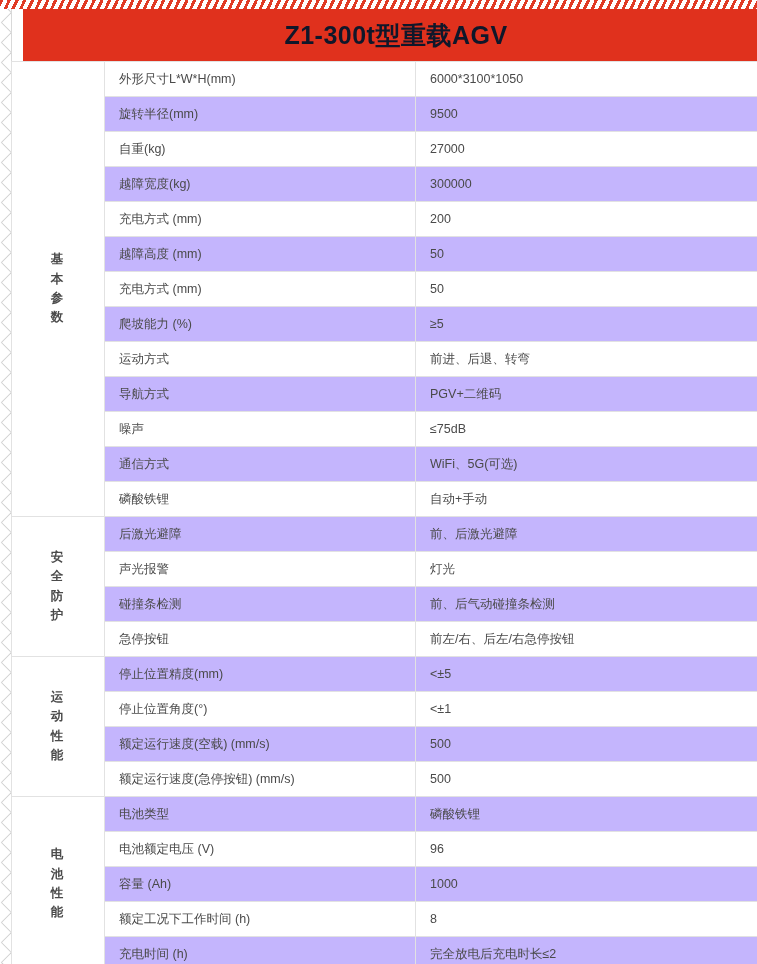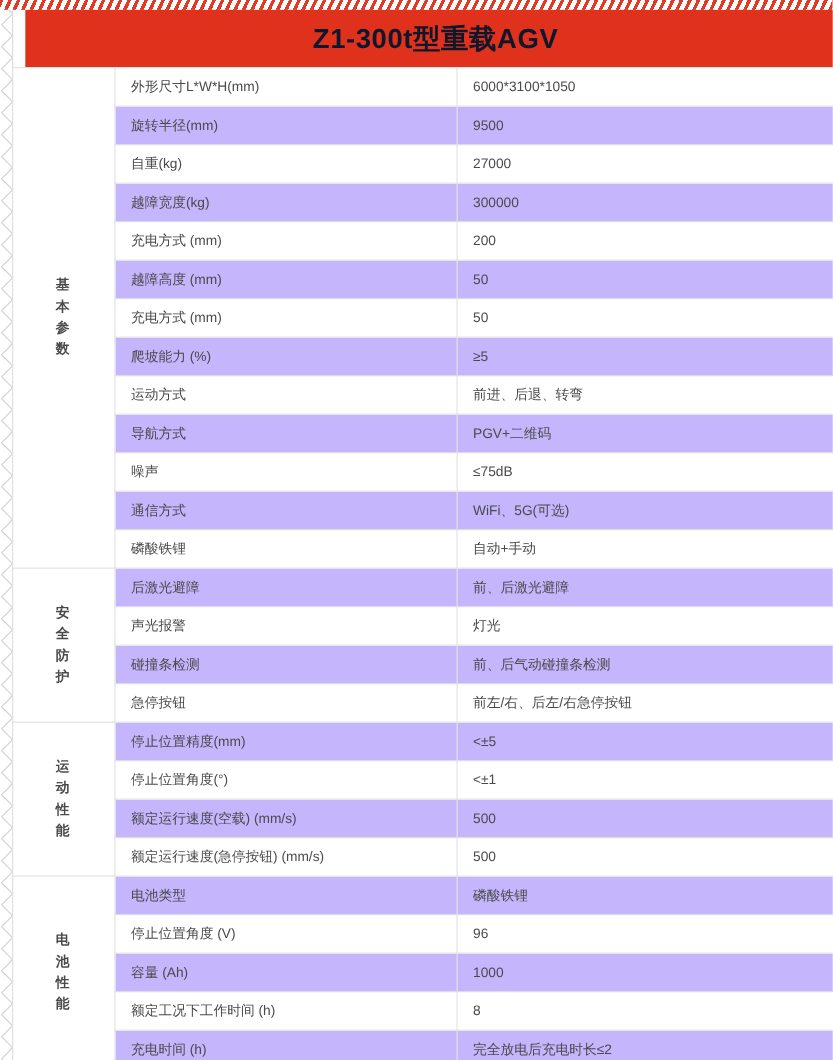--- a/index.html
+++ b/index.html
@@ -285,21 +285,21 @@
           <td class="group" rowspan="5">
             <span>电</span>
             <span>池</span>
             <span>性</span>
             <span>能</span>
           </td>
           <td class="name">电池类型</td>
           <td class="value">磷酸铁锂</td>
         </tr>
         <tr>
-          <td class="name">停止位置角度 (V)</td>
+          <td class="name">电池额定电压 (V)</td>
           <td class="value">96</td>
         </tr>
         <tr class="alt">
           <td class="name">容量 (Ah)</td>
           <td class="value">1000</td>
         </tr>
         <tr>
           <td class="name">额定工况下工作时间 (h)</td>
           <td class="value">8</td>
         </tr>

